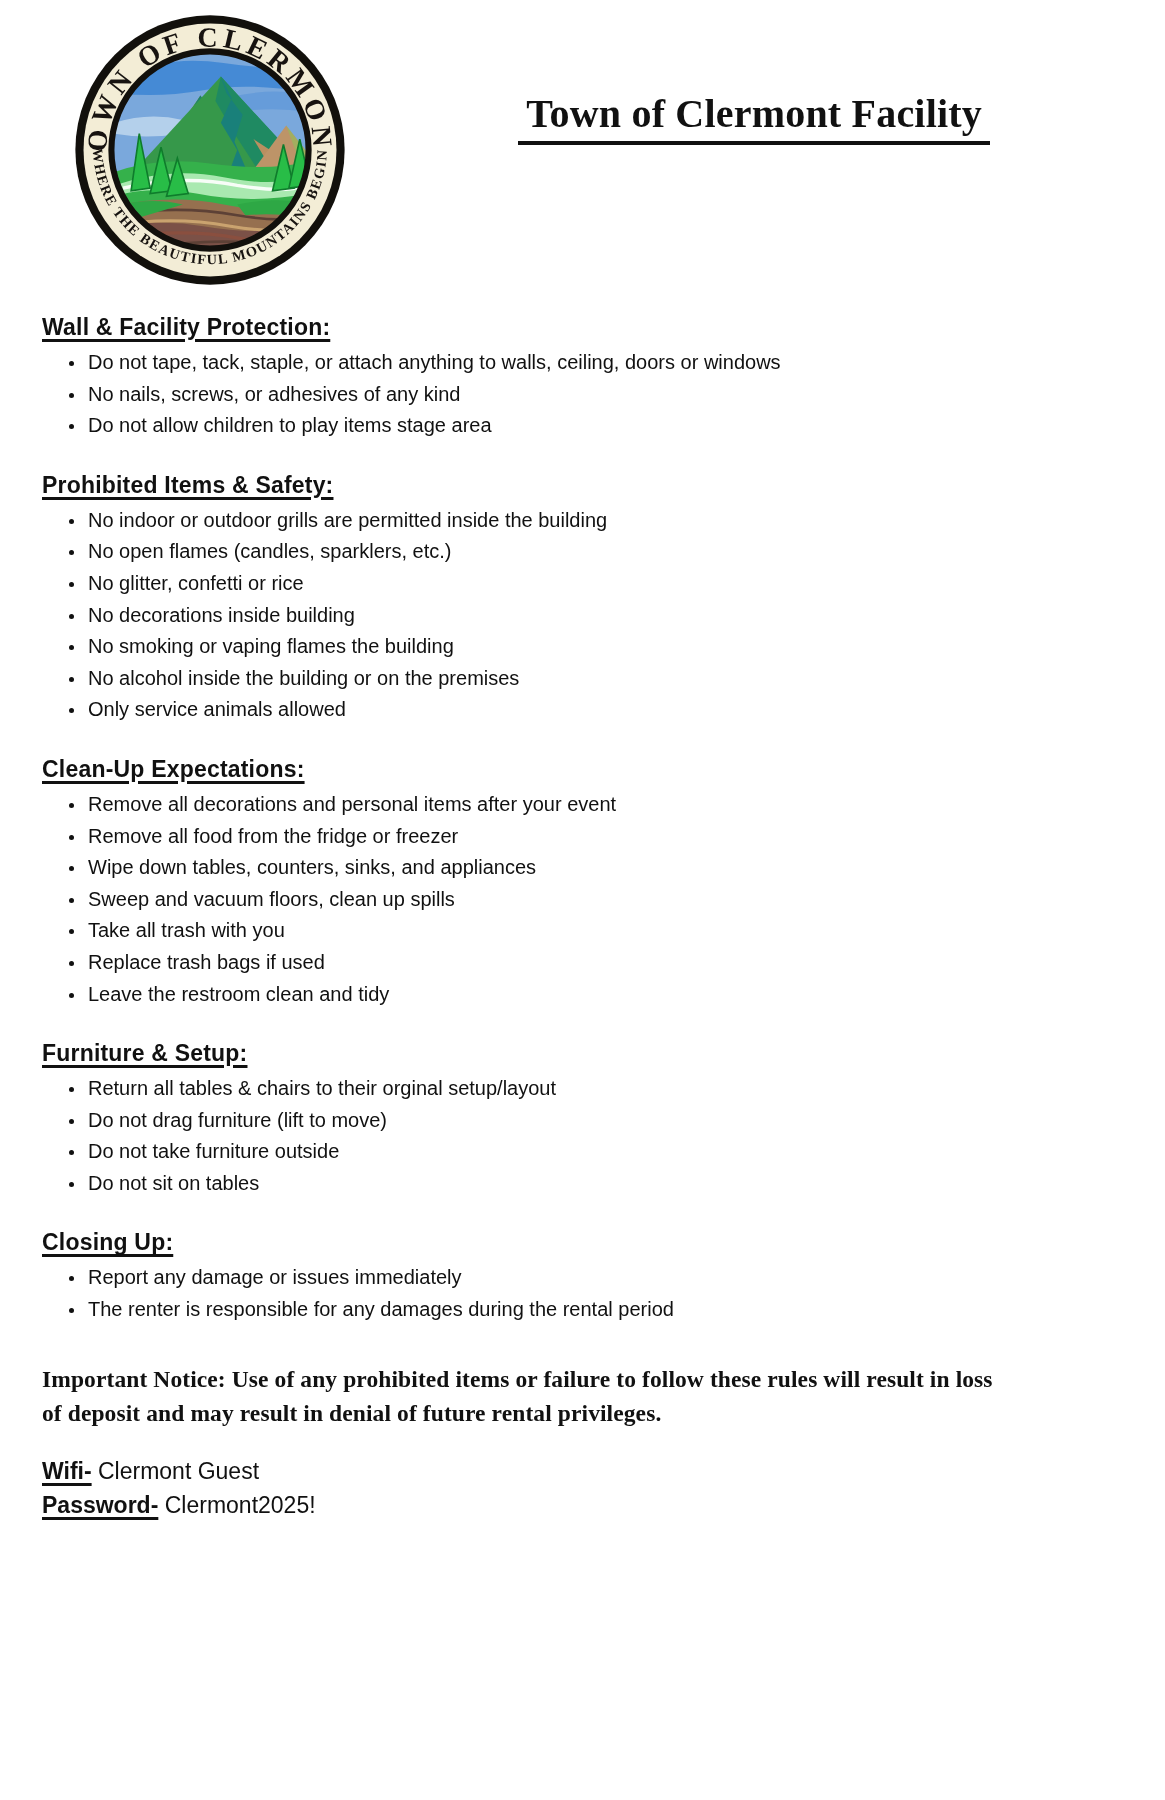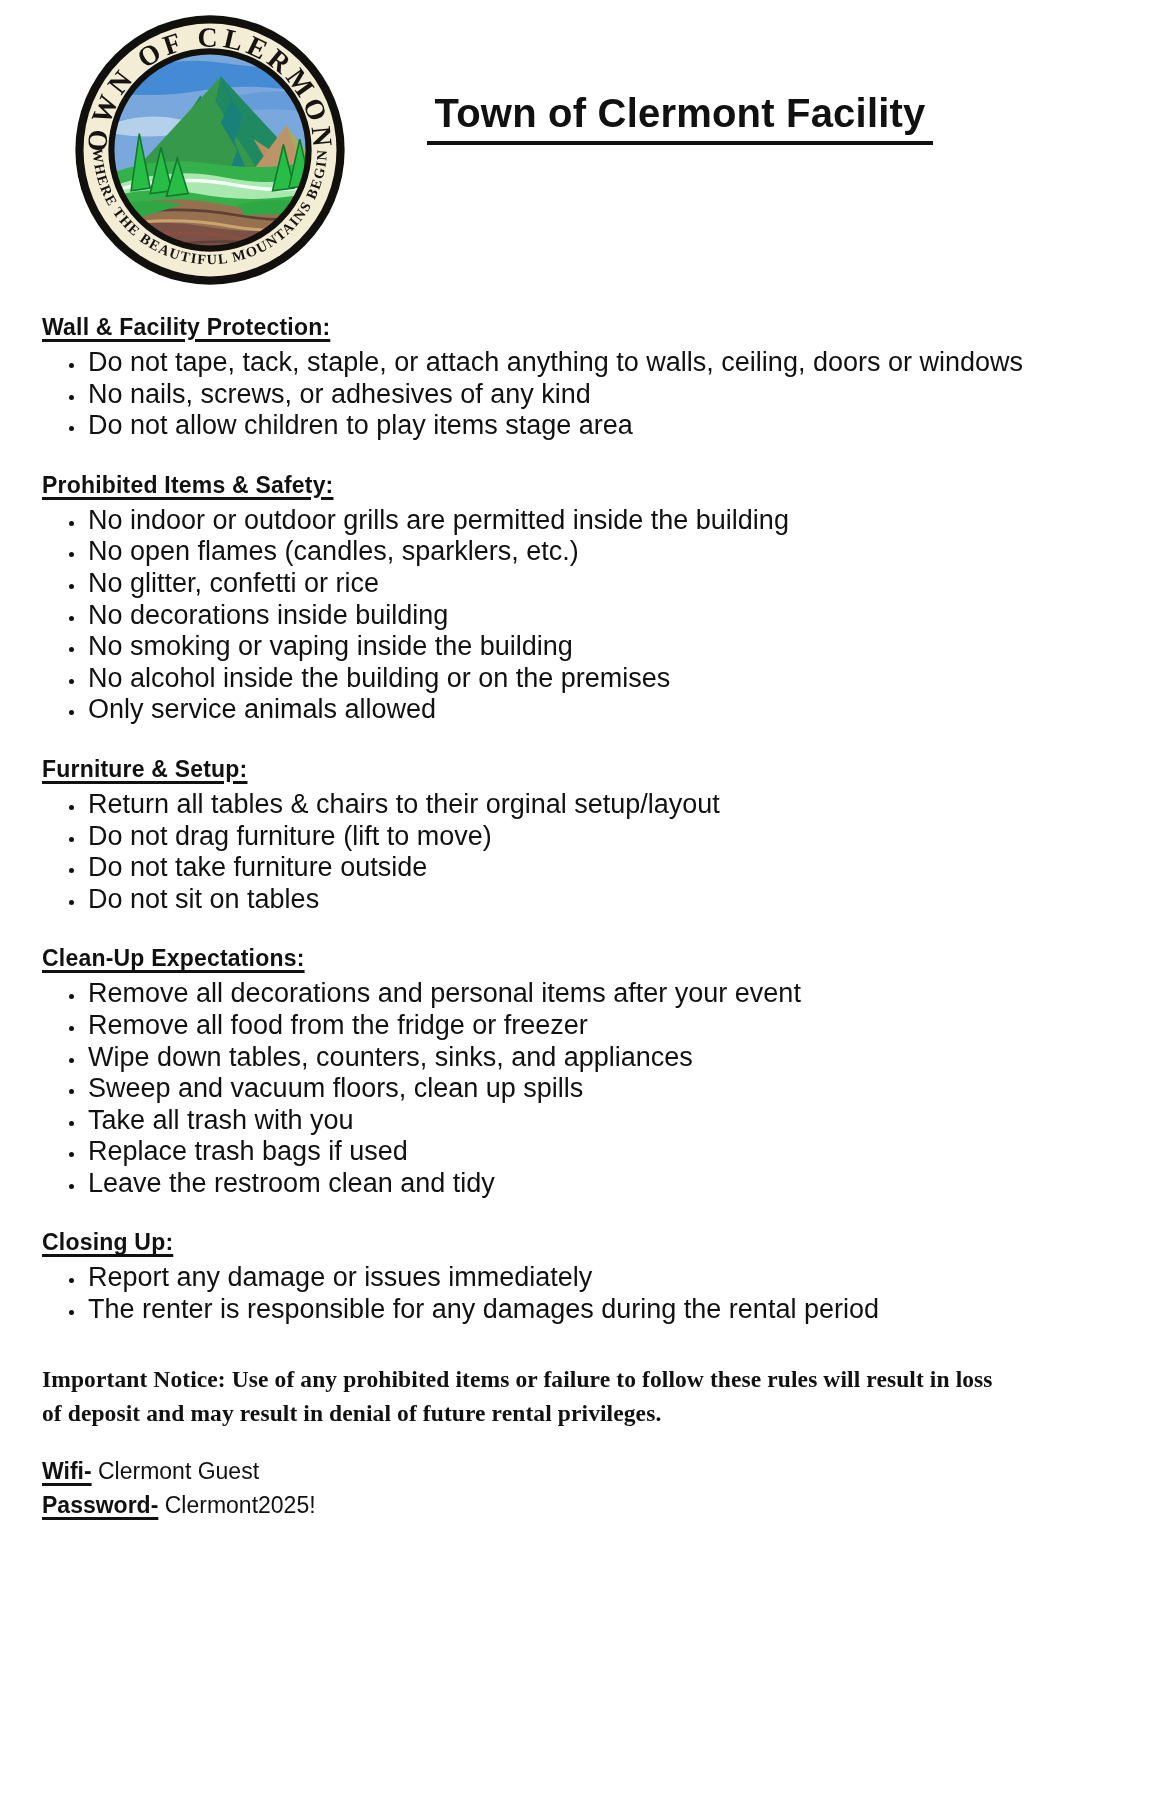--- a/index.html
+++ b/index.html
@@ -14,21 +14,22 @@
   .page { width: 1165px; min-height: 1800px; background: #ffffff; padding-bottom: 40px; }
 
   
   .header { display: flex; align-items: flex-start; padding: 14px 20px 0 74px; }
   .seal { width: 272px; height: 272px; flex: 0 0 auto; }
   .title-wrap {
     flex: 0 0 auto;
     width: 620px;
     margin-left: 24px;
     padding-top: 76px;
-    text-align: center;
+    text-align: right;
+    font-family: Liberation Serif, serif;
   }
   .title-line {
     display: inline-block;
     font-size: 40px;
     font-weight: 700;
     line-height: 1.18;
     border-bottom: 4px solid #111;
     padding: 0 8px 4px 8px;
     margin-bottom: 10px;
     letter-spacing: 0.2px;
@@ -41,21 +42,21 @@
     font-weight: 700;
     text-decoration: underline;
     text-decoration-thickness: 2.5px;
     text-underline-offset: 4px;
     margin: 30px 0 6px 0;
     letter-spacing: 0.2px;
   }
   .content section:first-of-type h2.section-heading { margin-top: 24px; }
   ul.rule-list { margin: 0; padding-left: 44px; list-style: disc; }
   ul.rule-list li {
-    font-size: 27px;
+    font-size: 20px;
     line-height: 31.6px;
     padding-left: 2px;
   }
   ul.rule-list li::marker { font-size: 17px; }
 
   .notice {
     margin-top: 36px;
     font-size: 23.5px;
     font-weight: 700;
     line-height: 34px;
@@ -163,50 +164,50 @@
         </ul>
     </section>
 
     <section>
       <h2 class="section-heading">Prohibited Items &amp; Safety:</h2>
       <ul class="rule-list">
           <li>No indoor or outdoor grills are permitted inside the building</li>
           <li>No open flames (candles, sparklers, etc.)</li>
           <li>No glitter, confetti or rice</li>
           <li>No decorations inside building</li>
-          <li>No smoking or vaping inside the building</li>
+          <li>No smoking or vaping flames the building</li>
           <li>No alcohol inside the building or on the premises</li>
           <li>Only service animals allowed</li>
-        </ul>
-    </section>
-
-    <section>
-      <h2 class="section-heading">Furniture &amp; Setup:</h2>
-      <ul class="rule-list">
-          <li>Return all tables &amp; chairs to their orginal setup/layout</li>
-          <li>Do not drag furniture (lift to move)</li>
-          <li>Do not take furniture outside</li>
-          <li>Do not sit on tables</li>
         </ul>
     </section>
 
     <section>
       <h2 class="section-heading">Clean-Up Expectations:</h2>
       <ul class="rule-list">
           <li>Remove all decorations and personal items after your event</li>
           <li>Remove all food from the fridge or freezer</li>
           <li>Wipe down tables, counters, sinks, and appliances</li>
           <li>Sweep and vacuum floors, clean up spills</li>
           <li>Take all trash with you</li>
           <li>Replace trash bags if used</li>
           <li>Leave the restroom clean and tidy</li>
         </ul>
     </section>
 
     <section>
+      <h2 class="section-heading">Furniture &amp; Setup:</h2>
+      <ul class="rule-list">
+          <li>Return all tables &amp; chairs to their orginal setup/layout</li>
+          <li>Do not drag furniture (lift to move)</li>
+          <li>Do not take furniture outside</li>
+          <li>Do not sit on tables</li>
+        </ul>
+    </section>
+
+    <section>
       <h2 class="section-heading">Closing Up:</h2>
       <ul class="rule-list">
           <li>Report any damage or issues immediately</li>
           <li>The renter is responsible for any damages during the rental period</li>
         </ul>
     </section>
   <p class="notice">Important Notice: Use of any prohibited items or failure to follow these rules will result in loss of deposit and may result in denial of future rental privileges.</p>
       <div class="cred-block">
         <div class="cred-line"><span class="cred-label">Wifi-</span> <span class="cred-value">Clermont Guest</span></div>
         <div class="cred-line"><span class="cred-label">Password-</span> <span class="cred-value">Clermont2025!</span></div>

